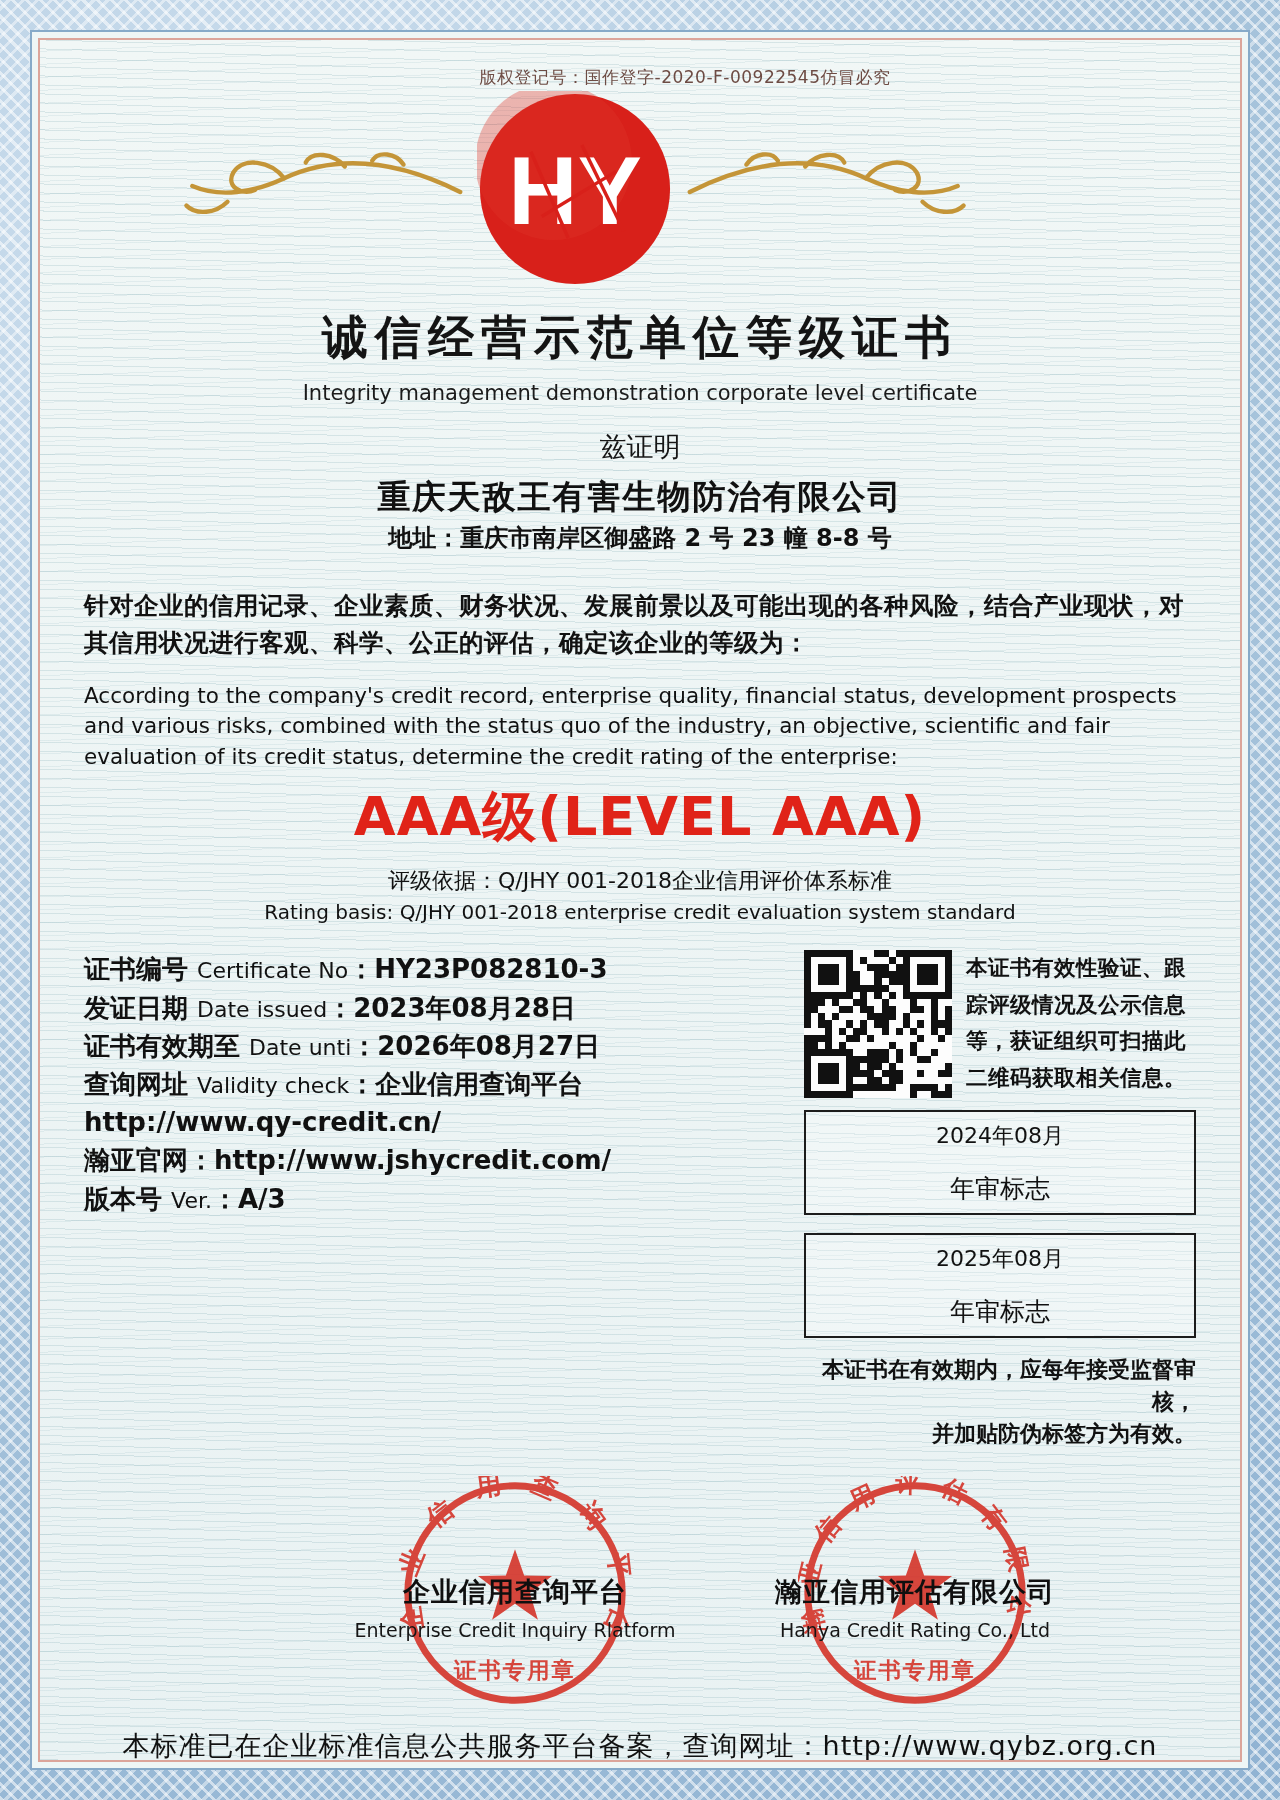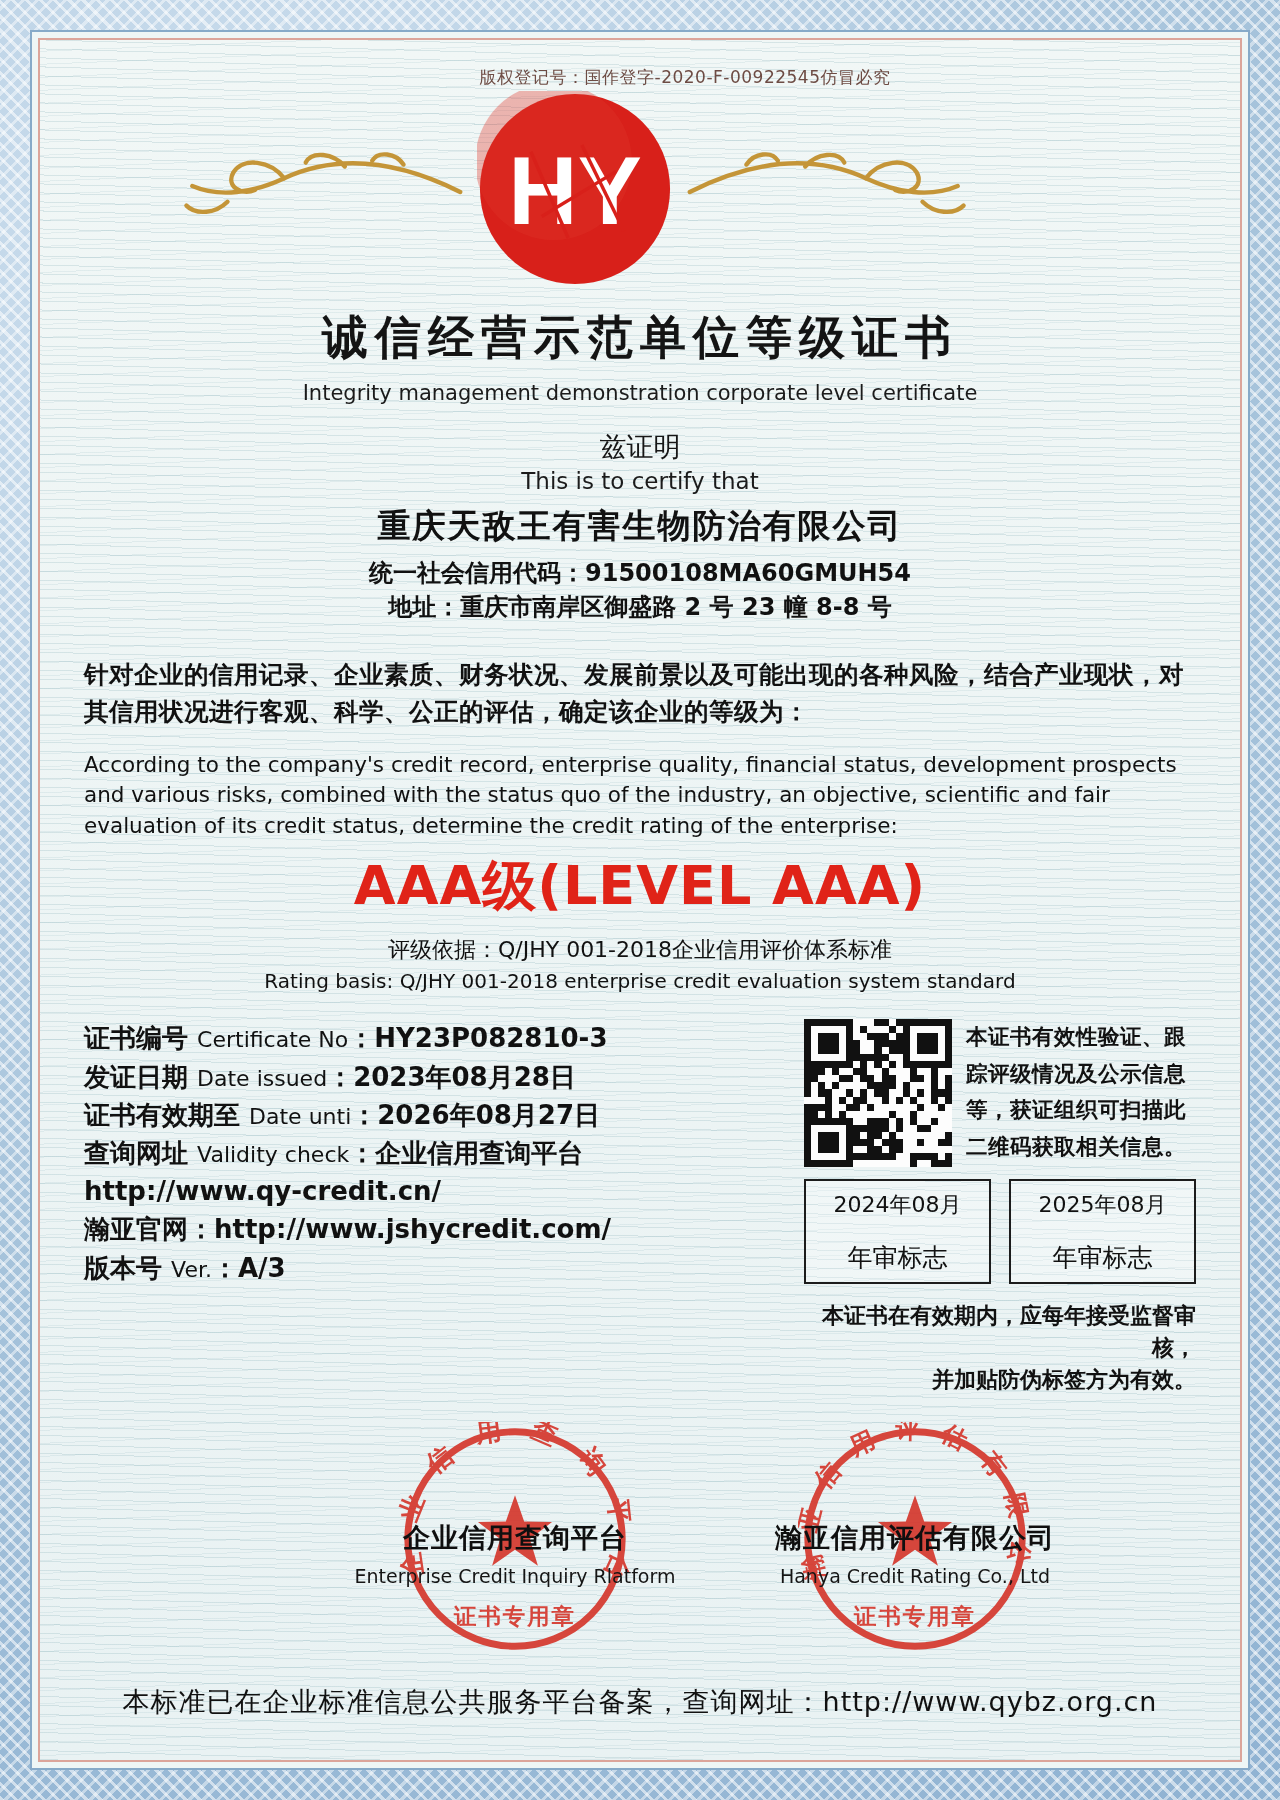--- a/index.html
+++ b/index.html
@@ -66,21 +66,21 @@
   .details-row{display:flex;margin:26px 44px 0;}
   .details-left{flex:1 1 auto;font-size:26px;line-height:1.47;}
   .detail-line{white-space:nowrap;}
   .lbl-cn{font-weight:bold;}
   .lbl-en{font-size:22px;font-weight:normal;}
   .val{font-weight:bold;}
   .details-right{flex:0 0 392px;}
   .qr-row{display:flex;gap:14px;align-items:flex-start;}
   .qr-svg{width:148px;height:148px;background:#fdfdfd;flex:0 0 auto;}
   .qr-note{font-size:21.5px;font-weight:bold;line-height:1.7;letter-spacing:.5px;}
-  .annual-row{display:flex;gap:18px;margin-top:12px;}
+  .annual-row{display:flex;gap:18px;margin-top:12px;flex-direction:column;}
   .annual-box{flex:1 1 0;border:2px solid #1c1c1c;text-align:center;padding:9px 0 8px;background:rgba(255,255,255,.25);}
   .annual-box .p{font-size:22px;}
   .annual-box .l{font-size:25px;margin-top:21px;}
   .validity-note{margin-top:16px;text-align:right;font-size:22px;font-weight:bold;line-height:1.45;}
   
   .seal-row{display:flex;justify-content:center;gap:30px;margin:26px 0 0 150px;}
   .seal-unit{position:relative;width:370px;height:252px;}
   .seal-svg{position:absolute;left:50%;top:0;transform:translateX(-50%);width:234px;height:234px;opacity:.93;}
   .org-lines{position:absolute;left:0;top:98px;width:100%;text-align:center;}
   .org-cn{font-size:27px;font-weight:bold;color:#0f0f0f;letter-spacing:1px;}
@@ -125,24 +125,22 @@
         <path d="M180,22 C168,8 146,6 140,18"></path>
         <path d="M240,20 C232,8 214,6 208,16"></path>
         <path d="M60,58 C48,70 28,72 18,62"></path>
       </svg>
     </div>
 
     <div class="title">诚信经营示范单位等级证书</div>
     <div class="title-en">Integrity management demonstration corporate level certificate</div>
 
     <div class="certify-cn">兹证明</div>
-    <div class="certify-en">This is to certify that</div>
 
     <div class="company">重庆天敌王有害生物防治有限公司</div>
-    <div class="credit-code">统一社会信用代码：91500108MA60GMUH54</div>
     <div class="address">地址：重庆市南岸区御盛路 2 号 23 幢 8-8 号</div>
 
     <div class="body-cn">针对企业的信用记录、企业素质、财务状况、发展前景以及可能出现的各种风险，结合产业现状，对其信用状况进行客观、科学、公正的评估，确定该企业的等级为：</div>
     <div class="body-en">According to the company's credit record, enterprise quality, financial status, development prospects and various risks, combined with the status quo of the industry, an objective, scientific and fair evaluation of its credit status, determine the credit rating of the enterprise:</div>
 
     <div class="level">AAA级(LEVEL AAA)</div>
     <div class="basis-cn">评级依据：Q/JHY 001-2018企业信用评价体系标准</div>
     <div class="basis-en">Rating basis: Q/JHY 001-2018 enterprise credit evaluation system standard</div>
 
     <div class="details-row">

